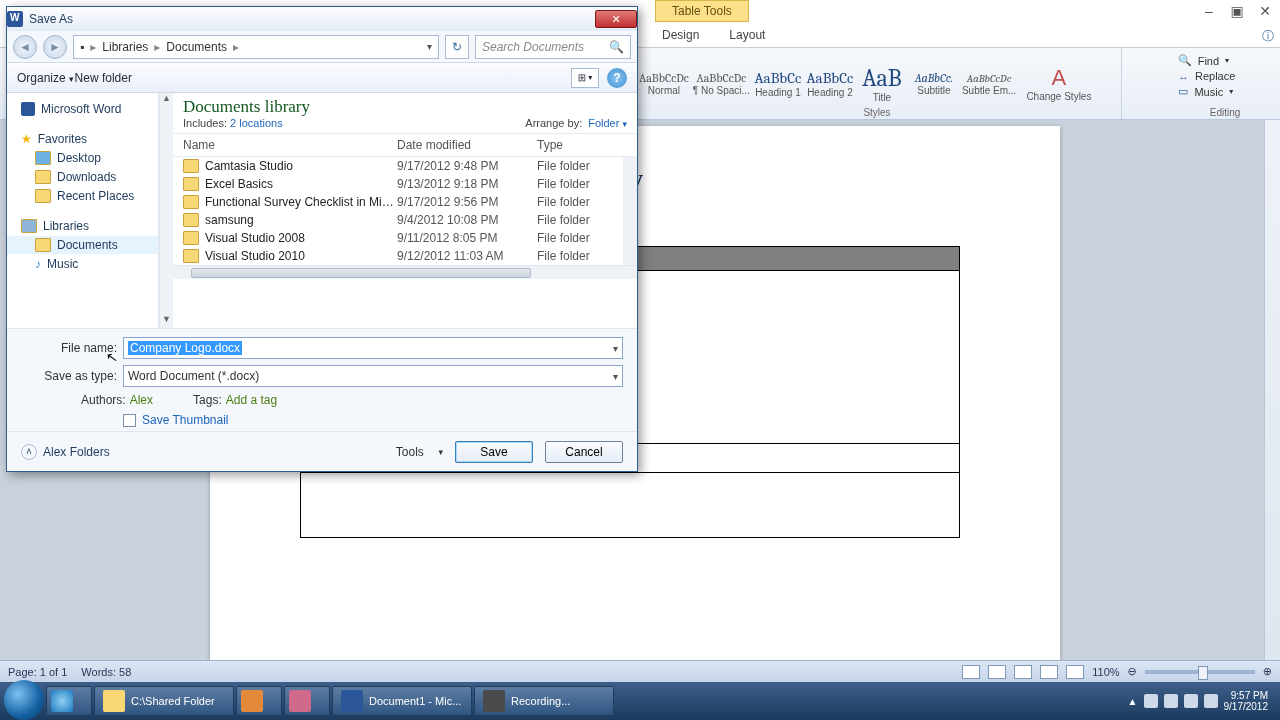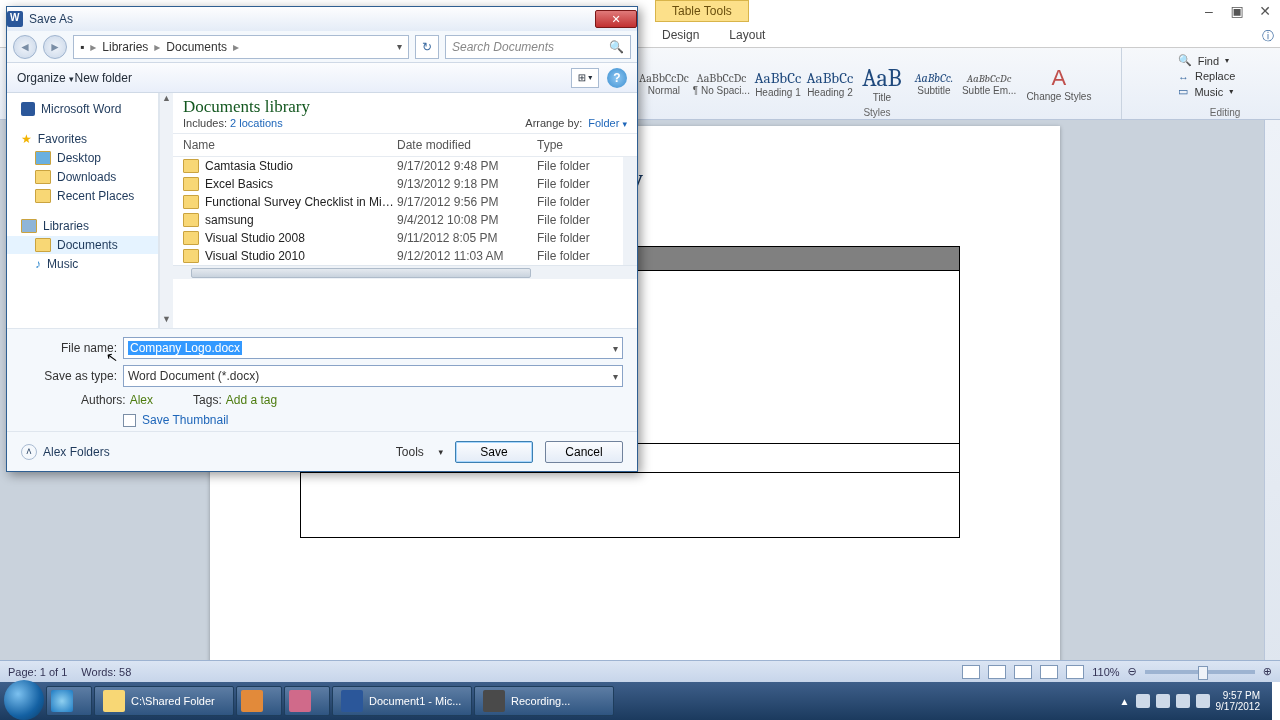--- a/index.html
+++ b/index.html
@@ -37,42 +37,42 @@
 .doc-table .stats-hdr { font-weight:bold; font-size:14px; padding:6px 8px; border-bottom:1px solid #000;}
 .doc-table .stats-body { height:64px; }
 .q { margin:6px 0 6px 24px; font-size:13px; }
 
 .statusbar { position:absolute; bottom:38px; left:0; right:0; height:22px; background:linear-gradient(#dbe5f3,#c7d5ea); border-top:1px solid #9db3d1; display:flex; align-items:center; font-size:11px; color:#335; padding:0 8px; gap:14px;}
 .statusbar .right { margin-left:auto; display:flex; align-items:center; gap:8px;}
 .view-btn { width:18px; height:14px; background:#fff; border:1px solid #7f98b8; }
 .zoom-slider { width:110px; height:4px; background:#9db3d1; position:relative; }
 .zoom-slider::after { content:""; position:absolute; left:48%; top:-4px; width:8px; height:12px; background:#eef2f8; border:1px solid #7f98b8; }
 
-.taskbar { position:absolute; bottom:0; left:0; right:8px; height:38px; background:linear-gradient(#3e5f8a,#1b3a5e); display:flex; align-items:center; padding:0 4px; gap:2px;}
+.taskbar { position:absolute; bottom:0; left:0; right:0; height:38px; background:linear-gradient(#3e5f8a,#1b3a5e); display:flex; align-items:center; padding:0 4px; gap:2px;}
 .start-orb { width:40px; height:40px; border-radius:50%; background:radial-gradient(circle at 35% 35%,#7cc1f0,#1461a3 60%,#0b3a63); margin-top:-2px; display:flex; align-items:center; justify-content:center; }
 .task-btn { height:30px; min-width:46px; background:linear-gradient(#5d7da4,#2f5581); border:1px solid #1e3d5c; border-radius:2px; display:flex; align-items:center; gap:6px; padding:0 4px; color:#fff; font-size:11px;}
 .task-btn.wide { min-width:140px; padding:0 8px; }
 .task-btn .ticon { width:22px; height:22px; background:#e9edf2; border-radius:2px;}
 .tray { margin-left:auto; display:flex; align-items:center; gap:6px; color:#fff; font-size:10px; padding-right:8px;}
 .tray .clock { text-align:right; line-height:1.1; }
 .tray-icon { width:14px; height:14px; background:#cdd9e8; border-radius:2px; }
 
 
 .dialog { position:absolute; top:6px; left:6px; width:632px; height:466px; background:#f4f8fc; border:1px solid #2f5f92; box-shadow:3px 3px 10px rgba(0,0,0,.4); display:flex; flex-direction:column; }
 .dlg-title { height:24px; background:linear-gradient(#fdfdfe,#e4ecf7); display:flex; align-items:center; padding:0 0; font-size:12px; color:#1e395b; gap:6px;}
 .dlg-title .wicon { width:16px; height:16px; background:#2b579a; border-radius:2px; position:relative;}
 .dlg-title .wicon::after { content:"W"; color:#fff; font-size:10px; font-weight:bold; position:absolute; left:3px; top:1px;}
 .dlg-title .close { margin-left:auto; width:42px; height:18px; background:linear-gradient(#e07a7a,#c13030); border:1px solid #7a1717; border-radius:2px; color:#fff; display:flex; align-items:center; justify-content:center; font-size:11px;}
 
 .dlg-nav { height:32px; display:flex; align-items:center; gap:6px; padding:0 6px; border-bottom:1px solid #cfd9e6;}
 .nav-back { width:24px; height:24px; border-radius:50%; background:radial-gradient(#f0f4fa,#c8d6e8); border:1px solid #9fb4cf; display:flex; align-items:center; justify-content:center; color:#7a8ea6; font-size:12px;}
 .breadcrumb { flex:1; height:24px; background:#fff; border:1px solid #a9bbd2; display:flex; align-items:center; font-size:12px; color:#333; padding:0 6px; gap:6px;}
 .breadcrumb .sep { color:#888; }
 .bc-refresh { width:24px; height:24px; background:#fff; border:1px solid #a9bbd2; display:flex; align-items:center; justify-content:center; color:#3b6aa0; font-size:12px;}
-.searchbox { width:186px; height:24px; background:#fff; border:1px solid #a9bbd2; display:flex; align-items:center; padding:0 6px; color:#888; font-size:12px; font-style:italic;}
+.searchbox { width:156px; height:24px; background:#fff; border:1px solid #a9bbd2; display:flex; align-items:center; padding:0 6px; color:#888; font-size:12px; font-style:italic;}
 .searchbox .mag { margin-left:auto; font-style:normal; color:#666;}
 
 .dlg-toolbar { height:30px; display:flex; align-items:center; gap:1px; padding:0 10px; background:linear-gradient(#fbfcfe,#e9effa); border-bottom:1px solid #cfd9e6; font-size:12px; color:#232c38;}
 .dlg-toolbar .right { margin-left:auto; display:flex; gap:8px; align-items:center;}
 .view-mode { width:28px; height:20px; border:1px solid #a9bbd2; background:#fff; display:flex; align-items:center; justify-content:center;}
 .help-btn { width:20px; height:20px; border-radius:50%; background:radial-gradient(#8fc7f2,#3b8ed0); color:#fff; display:flex; align-items:center; justify-content:center; font-size:12px; font-weight:bold;}
 
 .dlg-body { flex:1; display:flex; overflow:hidden; }
 .nav-pane { width:152px; background:#fff; border-right:1px solid #dfe6ee; font-size:12px; color:#1e395b; padding:6px 0; overflow:hidden; }
 .nav-item { display:flex; align-items:center; gap:6px; padding:2px 8px 2px 14px; margin:1px 0;}

